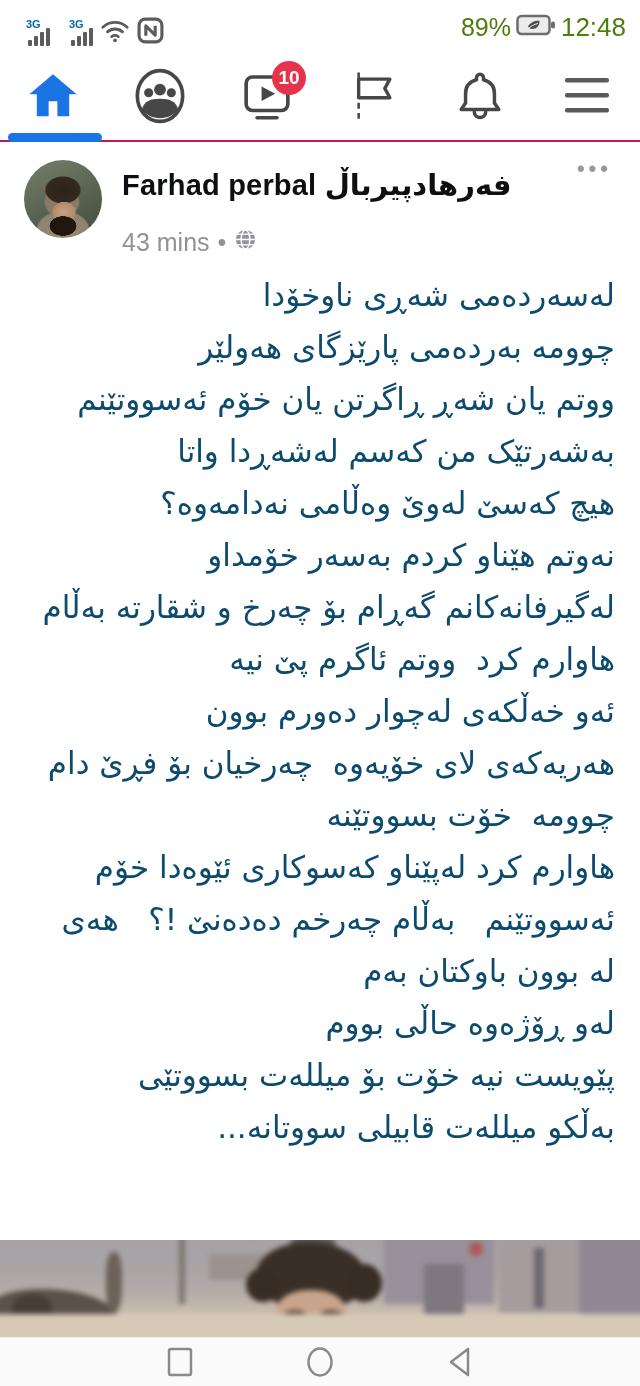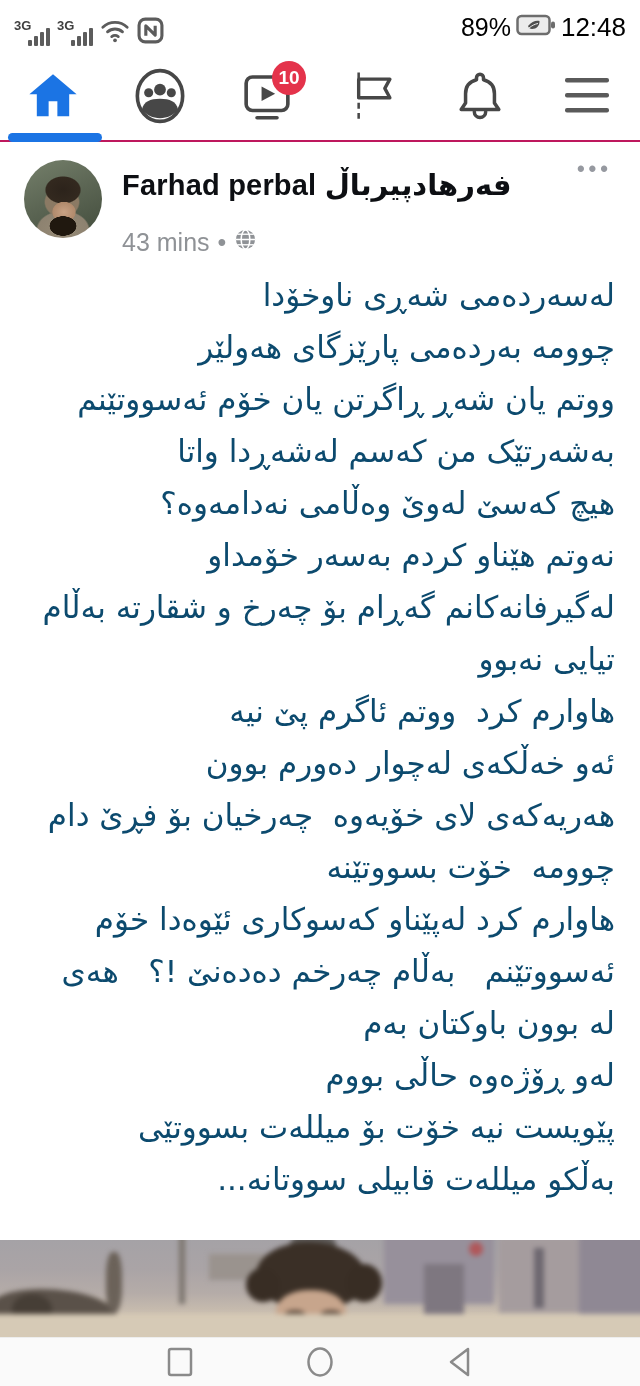--- a/index.html
+++ b/index.html
@@ -8,23 +8,23 @@
     position:relative; width:640px; height:1386px; margin:0 auto;
     background:#fff; overflow:hidden;
     font-family:"Liberation Sans","DejaVu Sans",sans-serif;
   }
   
   .statusbar {
     height:55px; display:flex; align-items:center; justify-content:space-between;
     padding:0 14px; color:#5c5c5c;
   }
   .sb-left { display:flex; align-items:flex-end; gap:7px; padding-top:8px; }
-  .sb-right { display:flex; align-items:center; gap:5px; font-size:25px; color:#000000; }
+  .sb-right { display:flex; align-items:center; gap:5px; font-size:25px; color:#4d7c0f; }
   .net { position:relative; width:36px; height:28px; }
-  .net-label { position:absolute; left:0; top:-2px; font-size:13px; font-weight:bold; color:#404040; }
+  .net-label { position:absolute; left:12px; top:-2px; font-size:11px; font-weight:bold; color:#0369a1; }
   .net-bars { position:absolute; right:0; bottom:2px; display:flex; align-items:flex-end; gap:2px; }
   .net-bars i { display:block; width:4px; background:#5c5c5c; border-radius:1px; }
   .b1{height:6px;} .b2{height:10px;} .b3{height:14px;} .b4{height:18px;}
   .time { font-size:26px; }
   
   .tabbar {
     position:relative; height:87px; display:flex; align-items:center;
     border-bottom:2px solid #be185d;
   }
   .tab { flex:1; display:flex; align-items:center; justify-content:center; position:relative; height:100%; }
@@ -209,21 +209,20 @@
     </div>
 
     <div class="post-body">
         <div class="post-line">لەسەردەمی شەڕی ناوخۆدا</div>
         <div class="post-line">چوومە بەردەمی پارێزگای هەولێر</div>
         <div class="post-line">ووتم یان شەڕ ڕاگرتن یان خۆم ئەسووتێنم</div>
         <div class="post-line">بەشەرتێک من کەسم لەشەڕدا واتا</div>
         <div class="post-line">هیچ کەسێ لەوێ وەڵامی نەدامەوە؟</div>
         <div class="post-line">نەوتم هێناو کردم بەسەر خۆمداو</div>
         <div class="post-line">لەگیرفانەکانم گەڕام بۆ چەرخ و شقارتە بەڵام</div>
-        <div class="post-line">تیایی نەبوو</div>
         <div class="post-line">هاوارم کرد  ووتم ئاگرم پێ نیە</div>
         <div class="post-line">ئەو خەڵکەی لەچوار دەورم بوون</div>
         <div class="post-line">هەریەکەی لای خۆیەوە  چەرخیان بۆ فڕێ دام</div>
         <div class="post-line">چوومە  خۆت بسووتێنە</div>
         <div class="post-line">هاوارم کرد لەپێناو کەسوکاری ئێوەدا خۆم</div>
         <div class="post-line">ئەسووتێنم   بەڵام چەرخم دەدەنێ !؟   هەی</div>
         <div class="post-line">لە بوون باوکتان بەم</div>
         <div class="post-line">لەو ڕۆژەوە حاڵی بووم</div>
         <div class="post-line">پێویست نیە خۆت بۆ میللەت بسووتێی</div>
         <div class="post-line">بەڵکو میللەت قابیلی سووتانە...</div>

